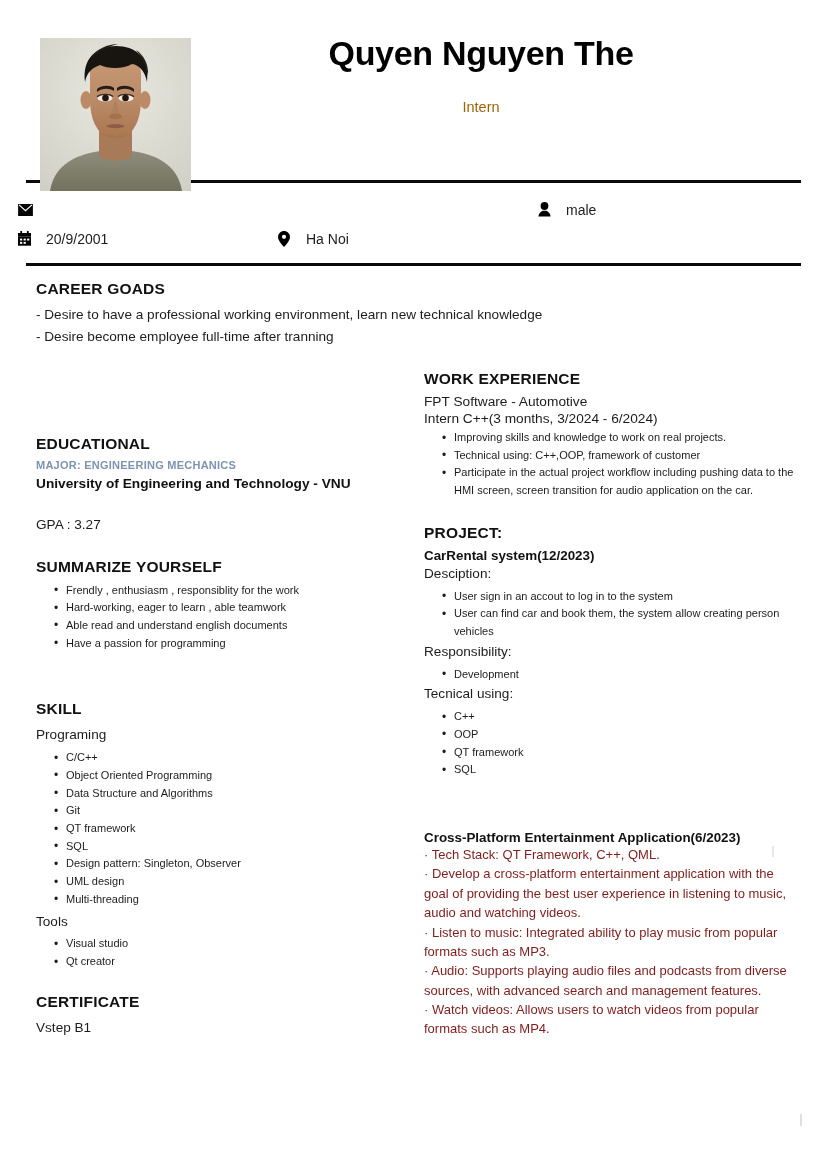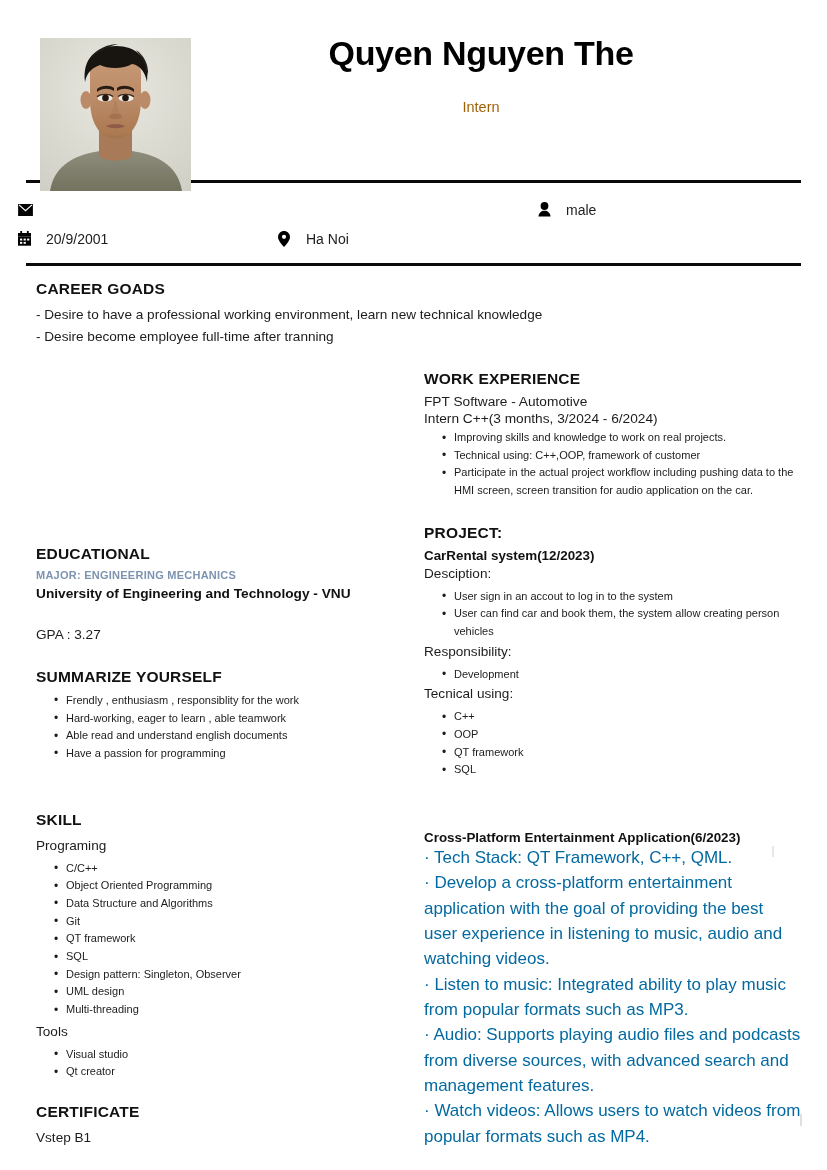--- a/index.html
+++ b/index.html
@@ -196,23 +196,23 @@
     color: #1c1c1c;
     margin-top: 2px;
   }
   .proj-name {
     font-size: 13.4px;
     font-weight: bold;
     color: #111;
     margin-top: 3px;
   }
   .para {
-    font-size: 17px;
+    font-size: 13px;
     line-height: 1.49;
-    color: #0369a1;
+    color: #7f1d1d;
   }
   .spacer-48 { height: 48px; }
   .spacer-22 { height: 22px; }
 
   .artifact {
     position: absolute;
     width: 2px;
     background: #c9c9c9;
   }
 </style>

